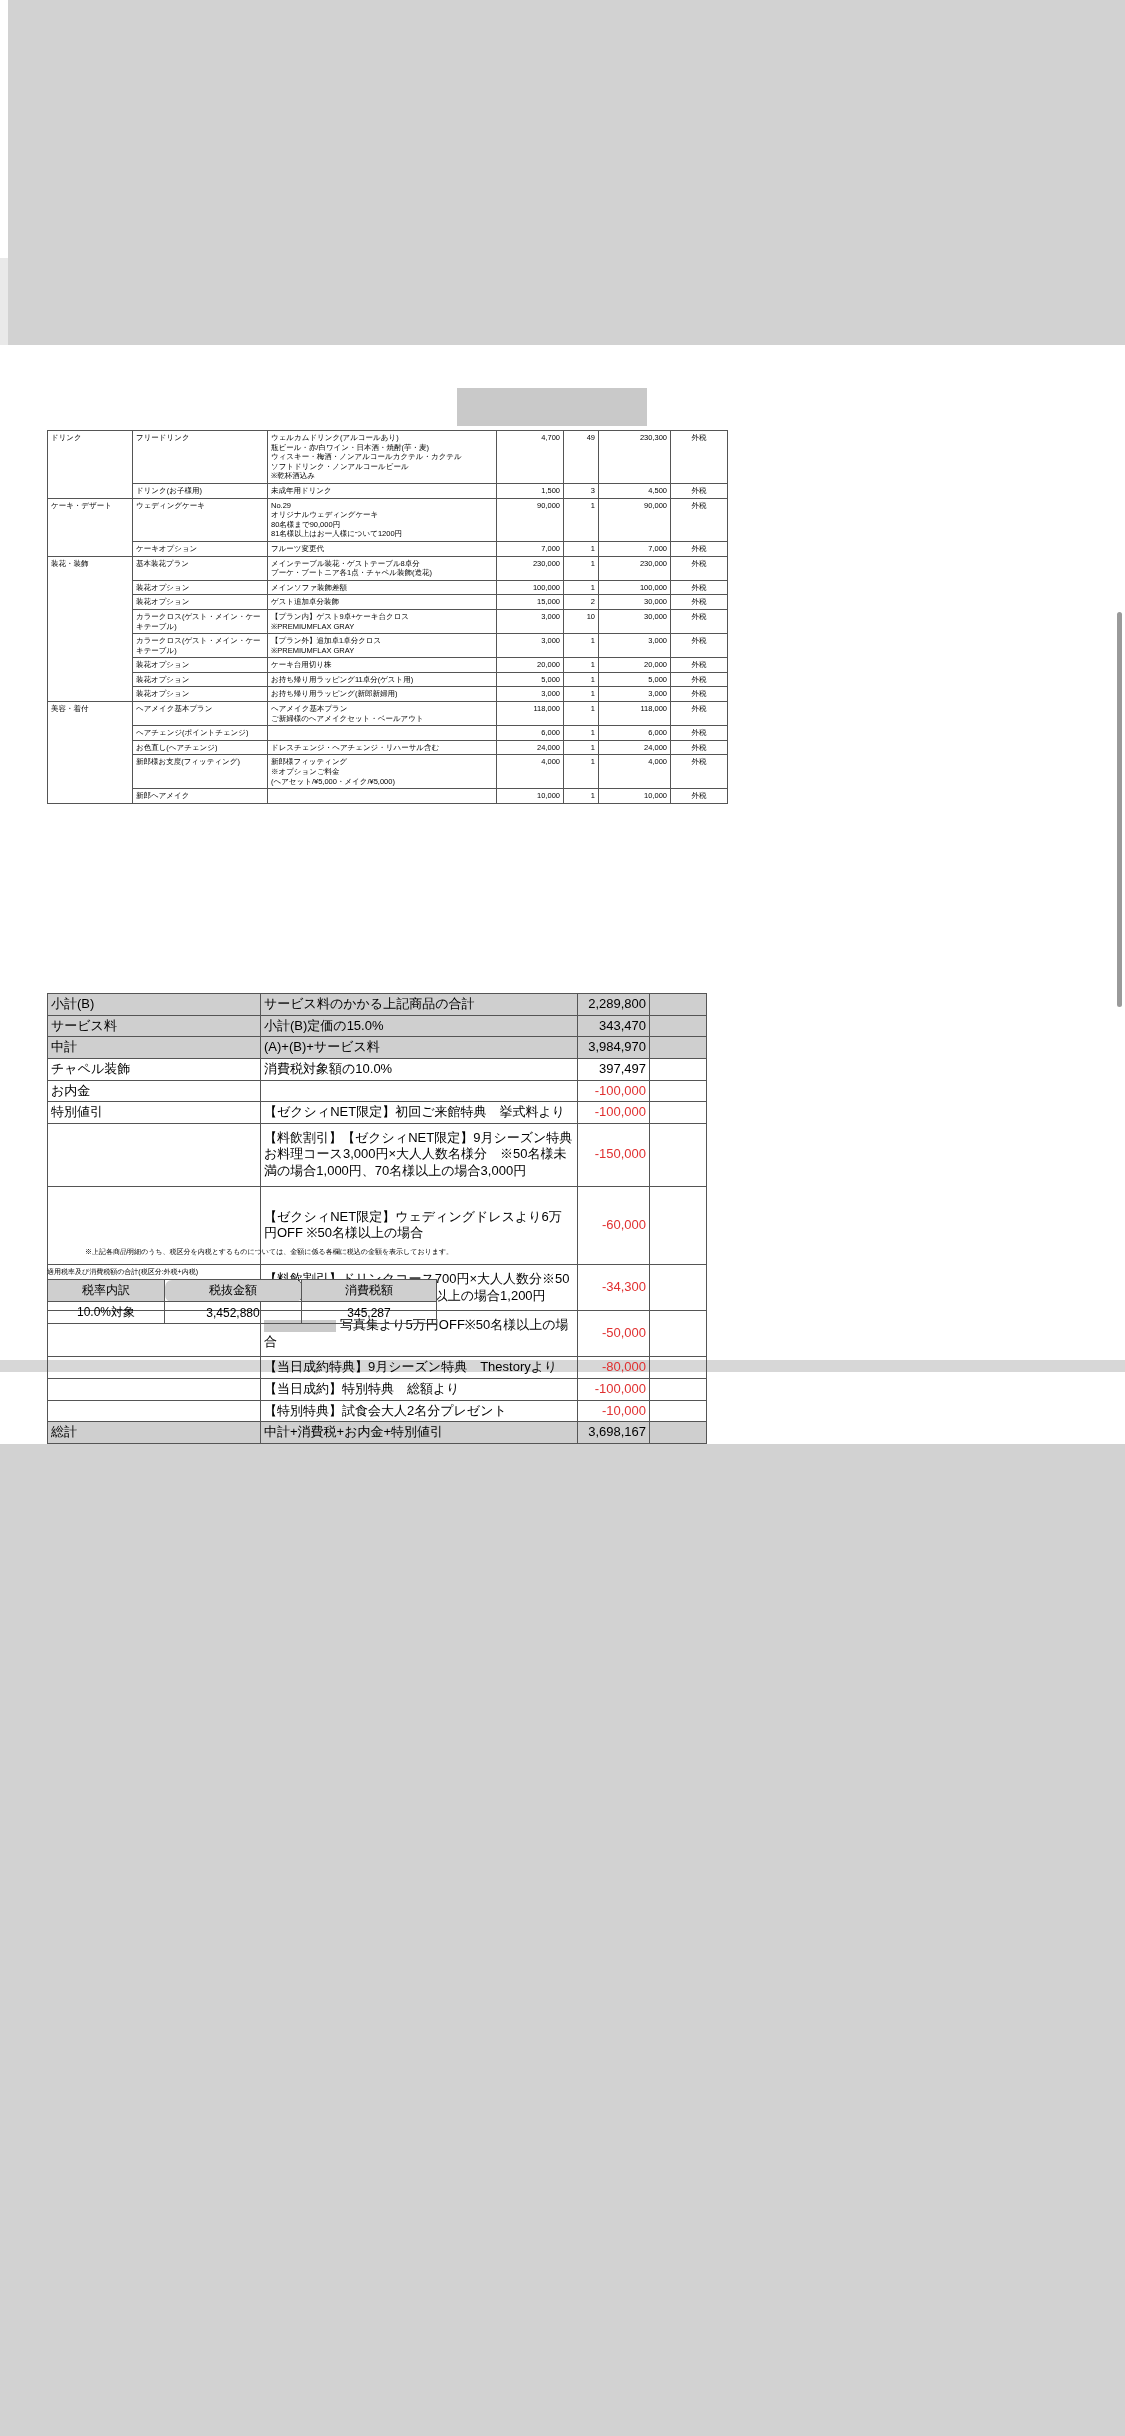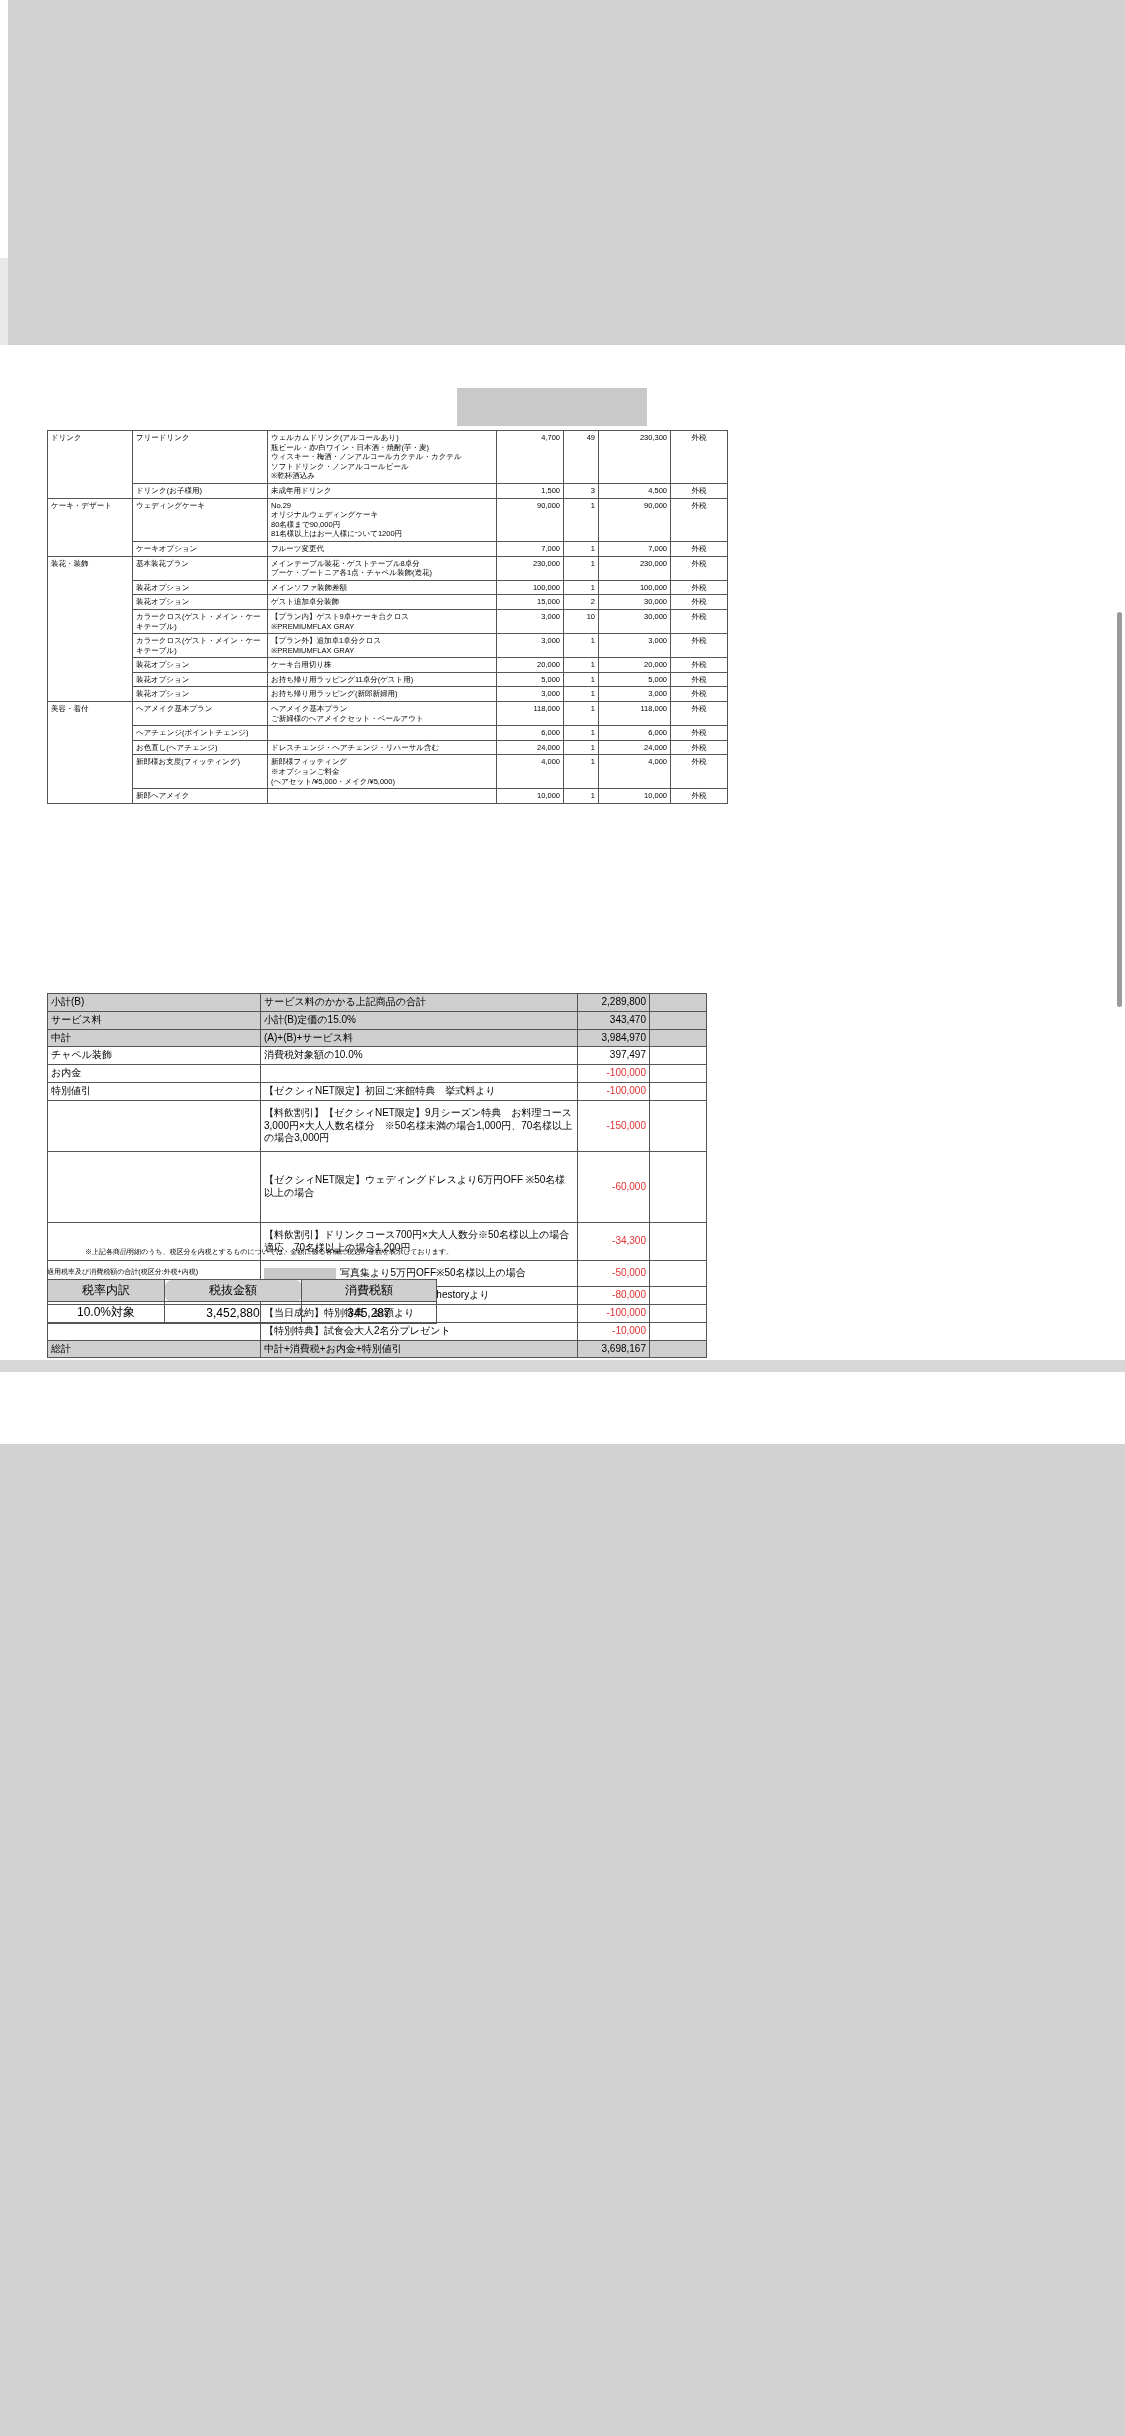--- a/index.html
+++ b/index.html
@@ -119,21 +119,21 @@
   .desc-cell { vertical-align: middle; }
 
   
   table.summary {
     position: absolute;
     left: 47px;
     top: 993px;
     width: 631px;
     border-collapse: collapse;
     table-layout: fixed;
-    font-size: 10px;
+    font-size: 13px;
     line-height: 1.28;
     color: #000;
   }
   table.summary td {
     border: 1px solid #555;
     padding: 2px 3px;
     vertical-align: middle;
   }
   td.s1 { width: 206px; }
   td.s2 { width: 310px; }

